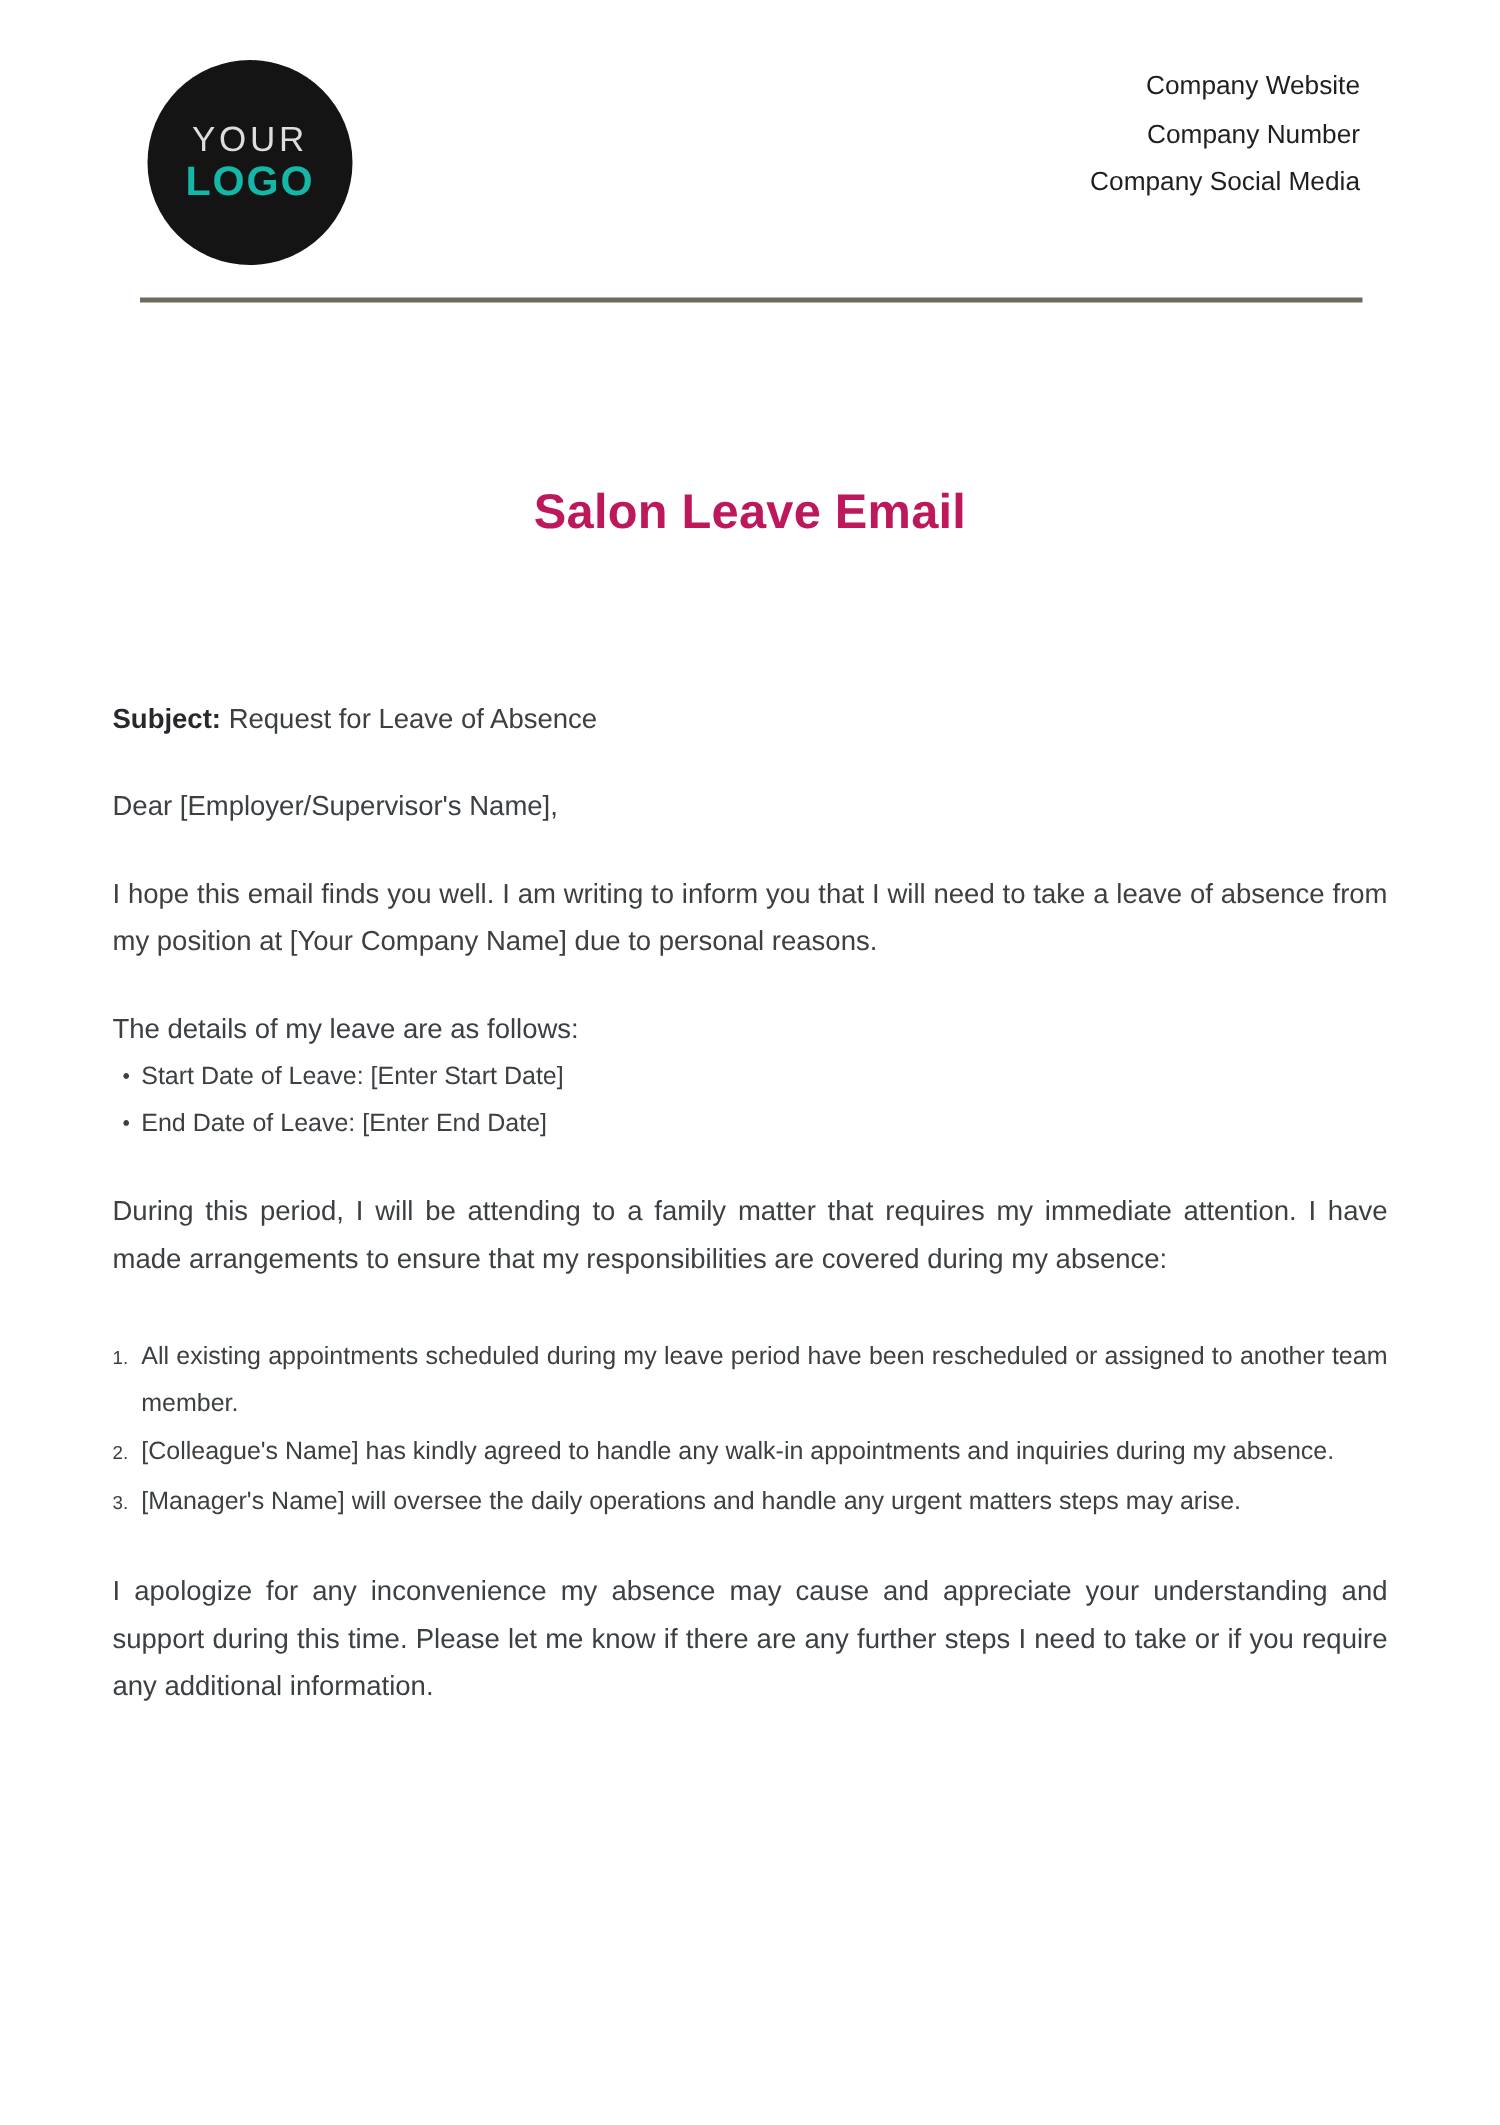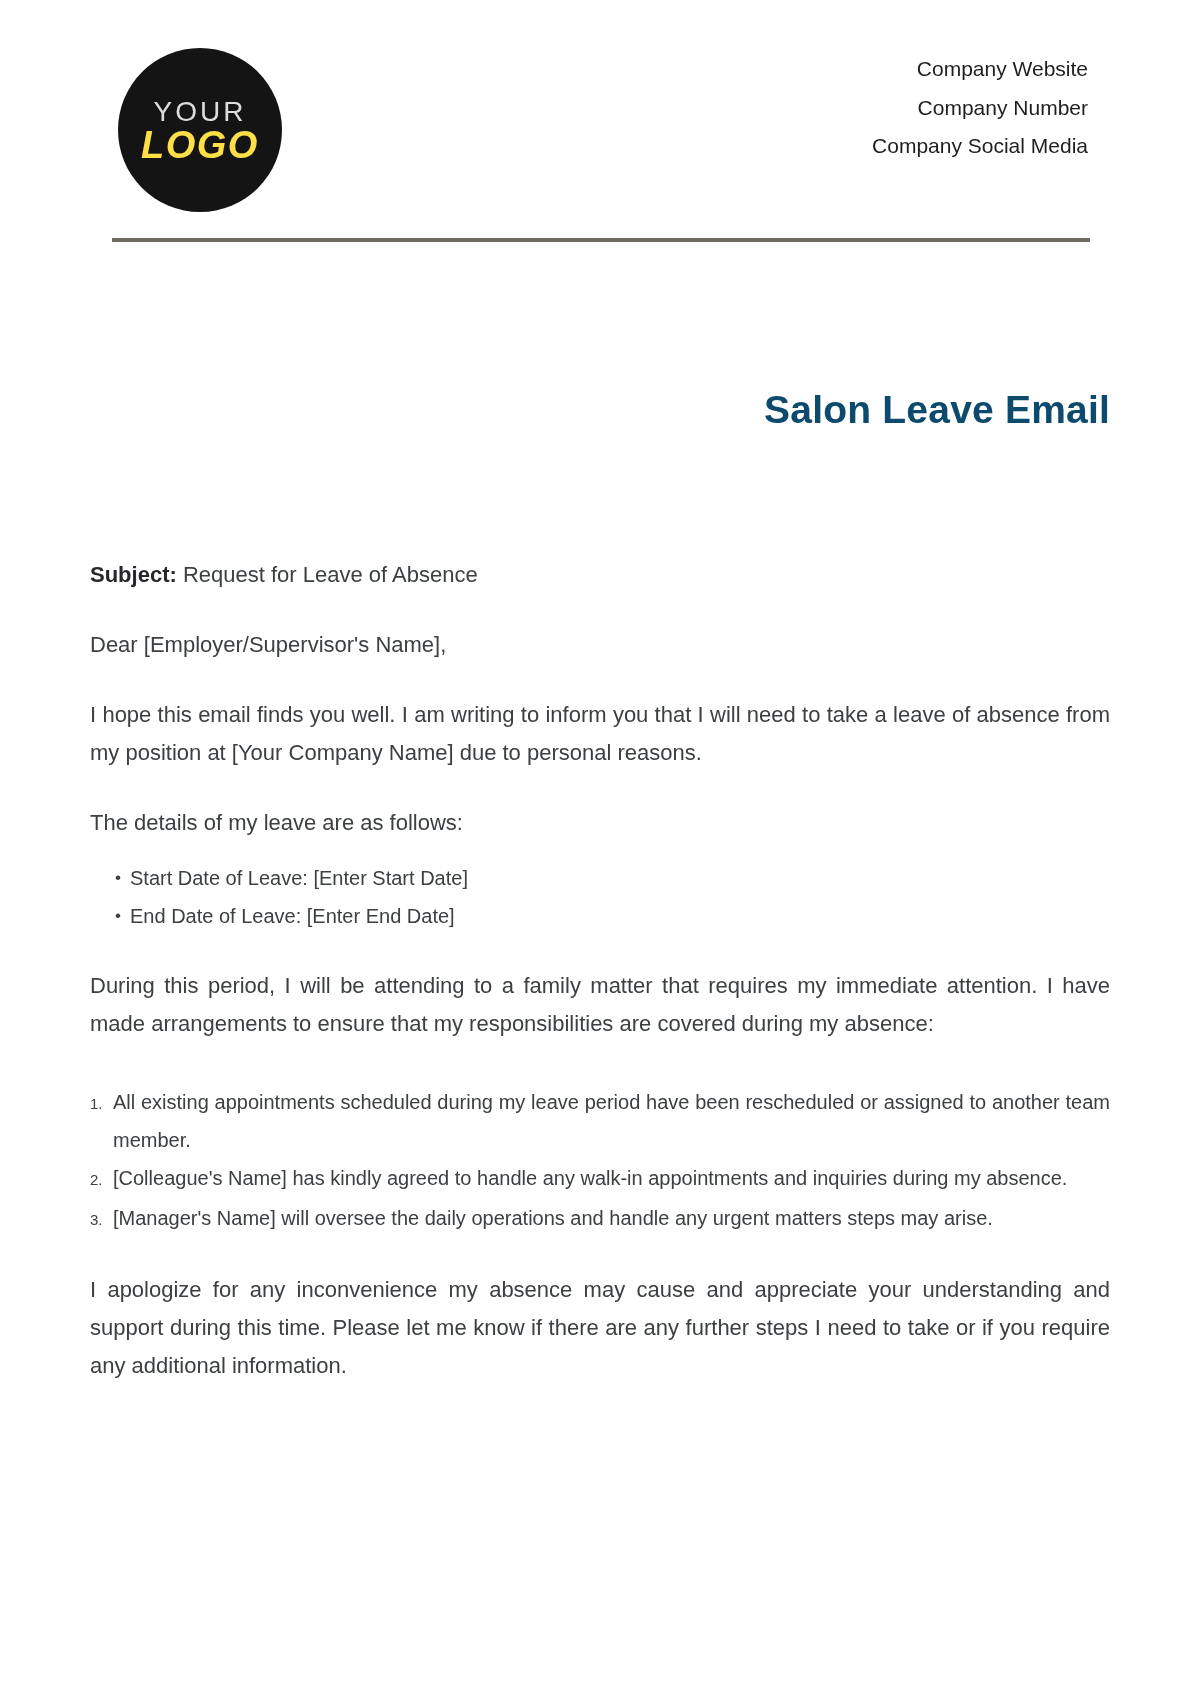--- a/index.html
+++ b/index.html
@@ -30,26 +30,25 @@
     justify-content: center;
   }
   .logo-your {
     color: #dddddd;
     font-weight: 300;
     font-size: 28px;
     letter-spacing: 3px;
     line-height: 30px;
   }
   .logo-logo {
-    color: #fde047;
+    color: #14b8a6;
     font-weight: 700;
-    font-size: 38px;
+    font-size: 33px;
     letter-spacing: 1.5px;
     line-height: 36px;
-    font-style: italic;
   }
   .contact-block {
     text-align: right;
     padding-top: 2px;
   }
   .contact-line {
     font-size: 21px;
     line-height: 38.5px;
     color: #1e1f21;
   }
@@ -57,37 +56,37 @@
     height: 4px;
     background: #6d6b5d;
     margin: 26px 110px 0 112px;
     border: none;
   }
 
   
   .letter-body { padding: 0 90px; }
   .doc-title {
     margin-top: 146px;
-    text-align: right;
+    text-align: center;
     font-size: 39px;
     font-weight: 700;
-    color: #0c4a6e;
+    color: #be185d;
     letter-spacing: 0.2px;
   }
   .para {
     margin-top: 32px;
     font-size: 22px;
     line-height: 38px;
     text-align: justify;
   }
   .subject-para { margin-top: 124px; text-align: left; }
   .subject-label { font-weight: 700; color: #26282b; }
   .no-justify { text-align: left; }
 
-  .bullet-list { margin: 17px; }
+  .bullet-list { margin: 0; }
   .bullet-item {
     position: relative;
     padding-left: 23px;
     font-size: 20px;
     line-height: 38px;
   }
   .bullet-item::before {
     content: "\2022";
     position: absolute;
     left: 8px;

